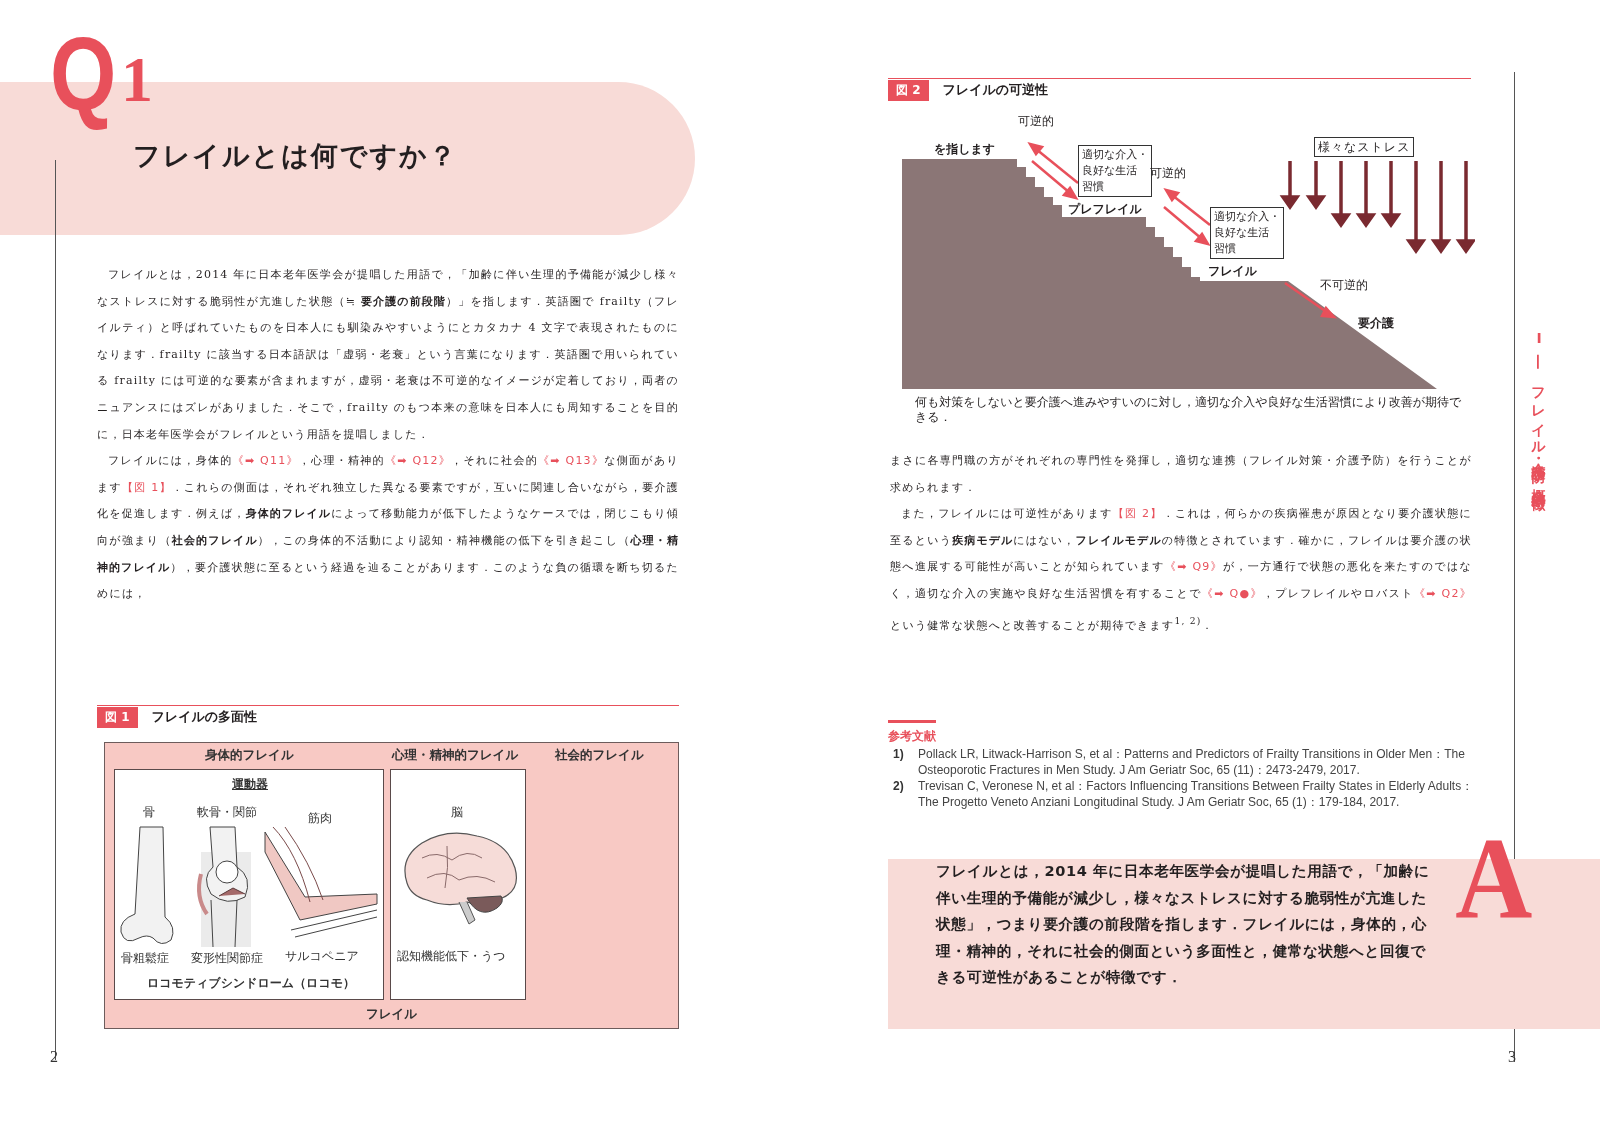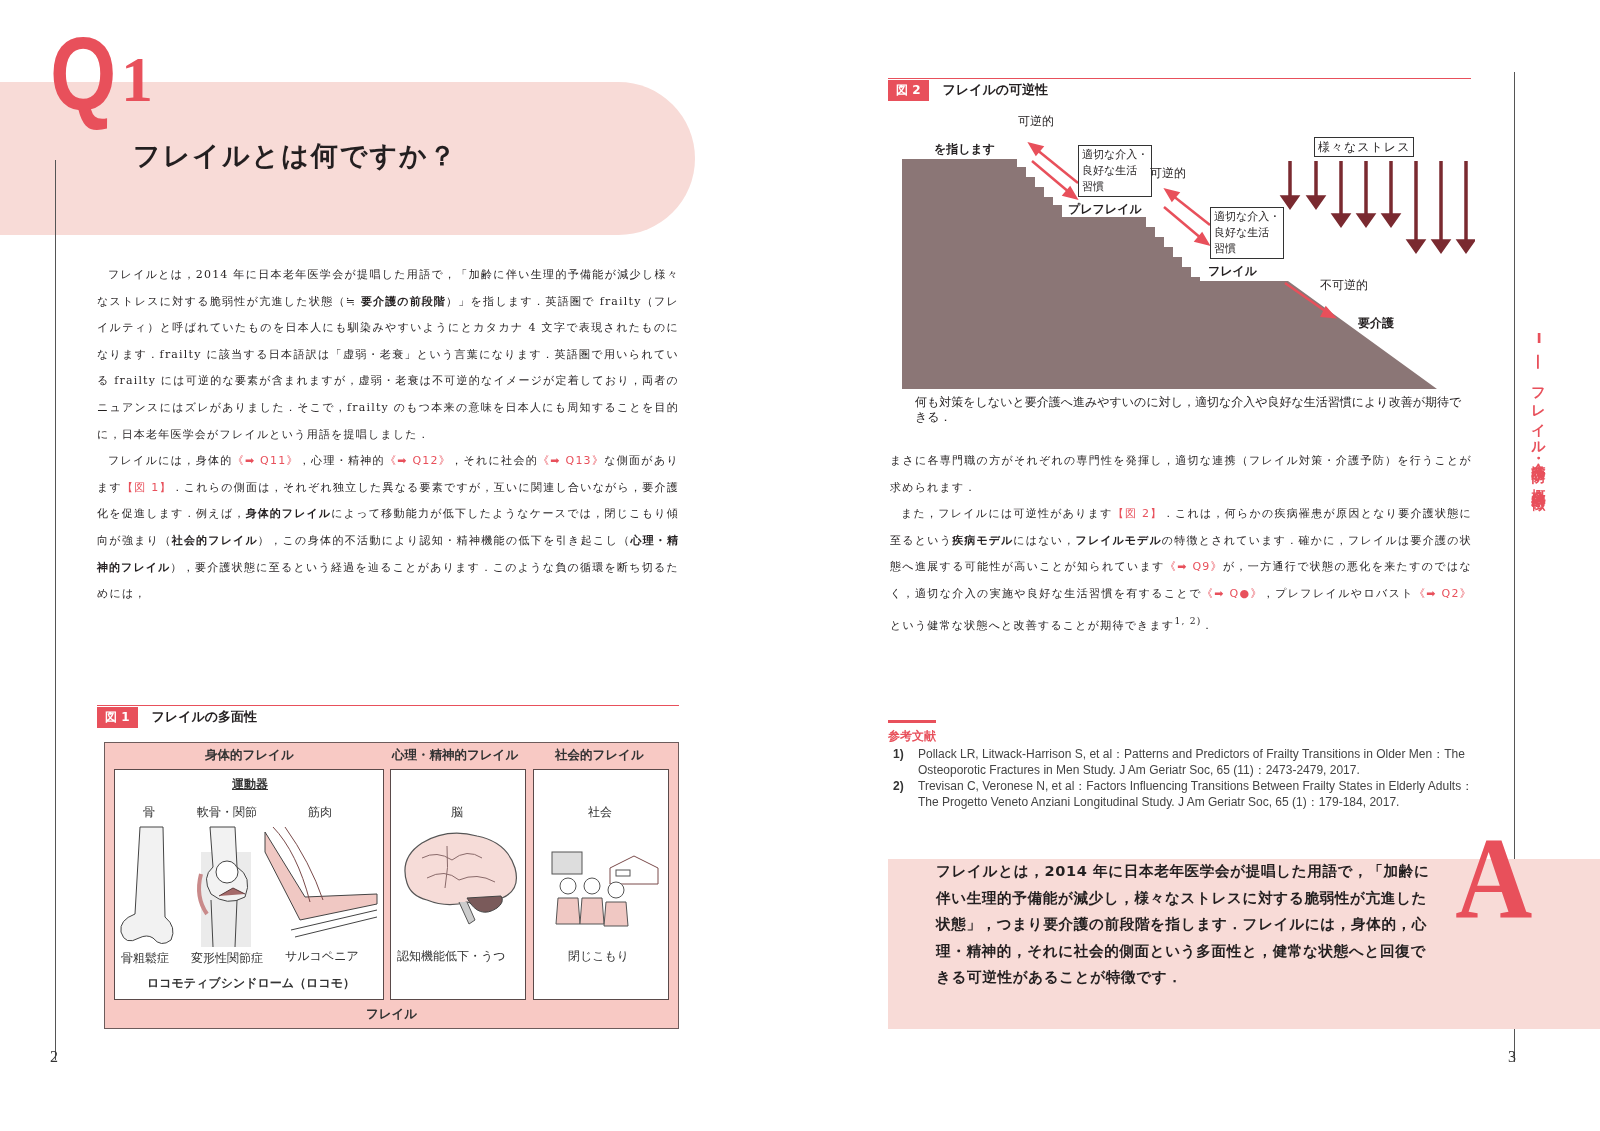--- a/index.html
+++ b/index.html
@@ -72,21 +72,21 @@
 
 <div class="abs fig1">
   <span class="col-label" style="left:100px;">身体的フレイル</span>
   <span class="col-label" style="left:287px;">心理・精神的フレイル</span>
   <span class="col-label" style="left:450px;">社会的フレイル</span>
 
   <div class="panel" style="left:9px; width:270px;">
     <span class="lbl" style="left:117px; top:6px; font-weight:bold;text-decoration:underline;">運動器</span>
     <span class="lbl" style="left:28px; top:34px;">骨</span>
     <span class="lbl" style="left:82px; top:34px;">軟骨・関節</span>
-    <span class="lbl" style="left:193px; top:34px;">筋肉</span>
+    <span class="lbl" style="left:193px; top:40px;">筋肉</span>
     <svg style="position:absolute; left:0; top:52px;" width="270" height="125" viewBox="0 0 270 125">
 
       <path d="M25 5 L48 5 L50 95 Q62 105 56 118 Q46 126 38 116 Q32 112 24 116 Q10 124 6 110 Q4 98 20 92 Z" fill="#f2f2f2" stroke="#444" stroke-width="1"></path>
 
       <rect x="86" y="30" width="50" height="95" fill="#ddd" opacity="0.6"></rect>
       <path d="M95 5 L120 5 L122 45 Q138 55 130 75 Q112 85 96 72 Q86 55 98 45 Z" fill="#f2f2f2" stroke="#444" stroke-width="1"></path>
       <circle cx="112" cy="50" r="11" fill="#fff" stroke="#444"></circle>
       <path d="M86 52 Q80 75 92 92" fill="none" stroke="#c98a8a" stroke-width="4"></path>
       <path d="M96 78 L98 125 M122 78 L120 125" stroke="#444" fill="none"></path>
       <path d="M104 74 L118 66 L130 72" fill="#a56a6a" stroke="#5a3a3a"></path>
@@ -105,35 +105,20 @@
     <span class="lbl" style="left:60px; top:34px;">脳</span>
     <svg style="position:absolute; left:6px; top:58px;" width="124" height="100" viewBox="0 0 124 100">
       <path d="M10 55 Q2 30 25 15 Q50 0 80 8 Q110 14 118 40 Q124 62 105 70 Q90 82 70 74 Q50 80 30 72 Q14 68 10 55 Z" fill="#f6dcd8" stroke="#555" stroke-width="1.2"></path>
       <path d="M25 30 Q40 22 55 32 Q70 20 85 30 M30 50 Q48 40 62 52 Q80 44 98 54 M50 18 Q52 40 48 60" stroke="#8a6a6a" fill="none"></path>
       <path d="M70 70 Q82 92 100 80 Q108 74 104 68 Z" fill="#7a5a5a" stroke="#444"></path>
       <path d="M62 74 L72 96 L78 92 L70 74" fill="#ccc" stroke="#555"></path>
     </svg>
     <span class="lbl" style="left:6px; top:178px;">認知機能低下・うつ</span>
   </div>
 
-  <div class="panel" style="left:428px; width:136px;">
-    <span class="lbl" style="left:54px; top:34px;">社会</span>
-    <svg style="position:absolute; left:16px; top:80px;" width="110" height="80" viewBox="0 0 110 80">
-      <rect x="2" y="2" width="30" height="22" fill="#ddd" stroke="#555"></rect>
-      <path d="M60 18 L84 6 L108 18 L108 34 L60 34 Z" fill="#fff" stroke="#7a4a4a"></path>
-      <rect x="66" y="20" width="14" height="6" fill="none" stroke="#555"></rect>
-      <circle cx="18" cy="36" r="8" fill="#fff" stroke="#555"></circle>
-      <circle cx="42" cy="36" r="8" fill="#fff" stroke="#555"></circle>
-      <circle cx="66" cy="40" r="8" fill="#fff" stroke="#555"></circle>
-      <path d="M6 74 L8 48 L28 48 L30 74 Z" fill="#f0c8c3" stroke="#555"></path>
-      <path d="M30 74 L32 48 L52 48 L54 74 Z" fill="#f0c8c3" stroke="#555"></path>
-      <path d="M54 76 L56 52 L76 52 L78 76 Z" fill="#f0c8c3" stroke="#555"></path>
-    </svg>
-    <span class="lbl" style="left:34px; top:178px;">閉じこもり</span>
-  </div>
 
   <div class="foot">フレイル</div>
 </div>
 
 <div class="abs page-no" style="left:50px; top:1048px;">2</div>
 
 <div class="abs right-rule"></div>
 <div class="abs side-tab">Ⅰ ― フレイル・介護予防の概念的特徴</div>
 
 <div class="abs fig2">

